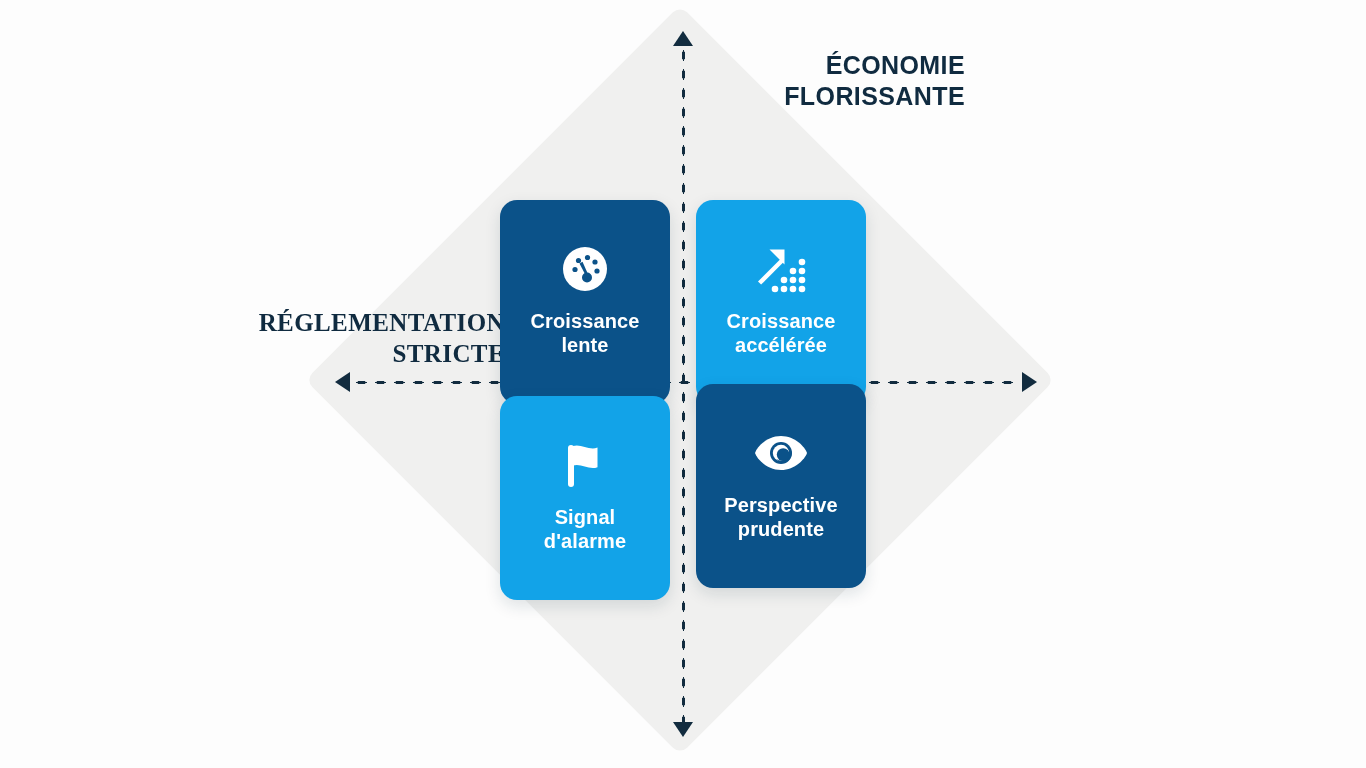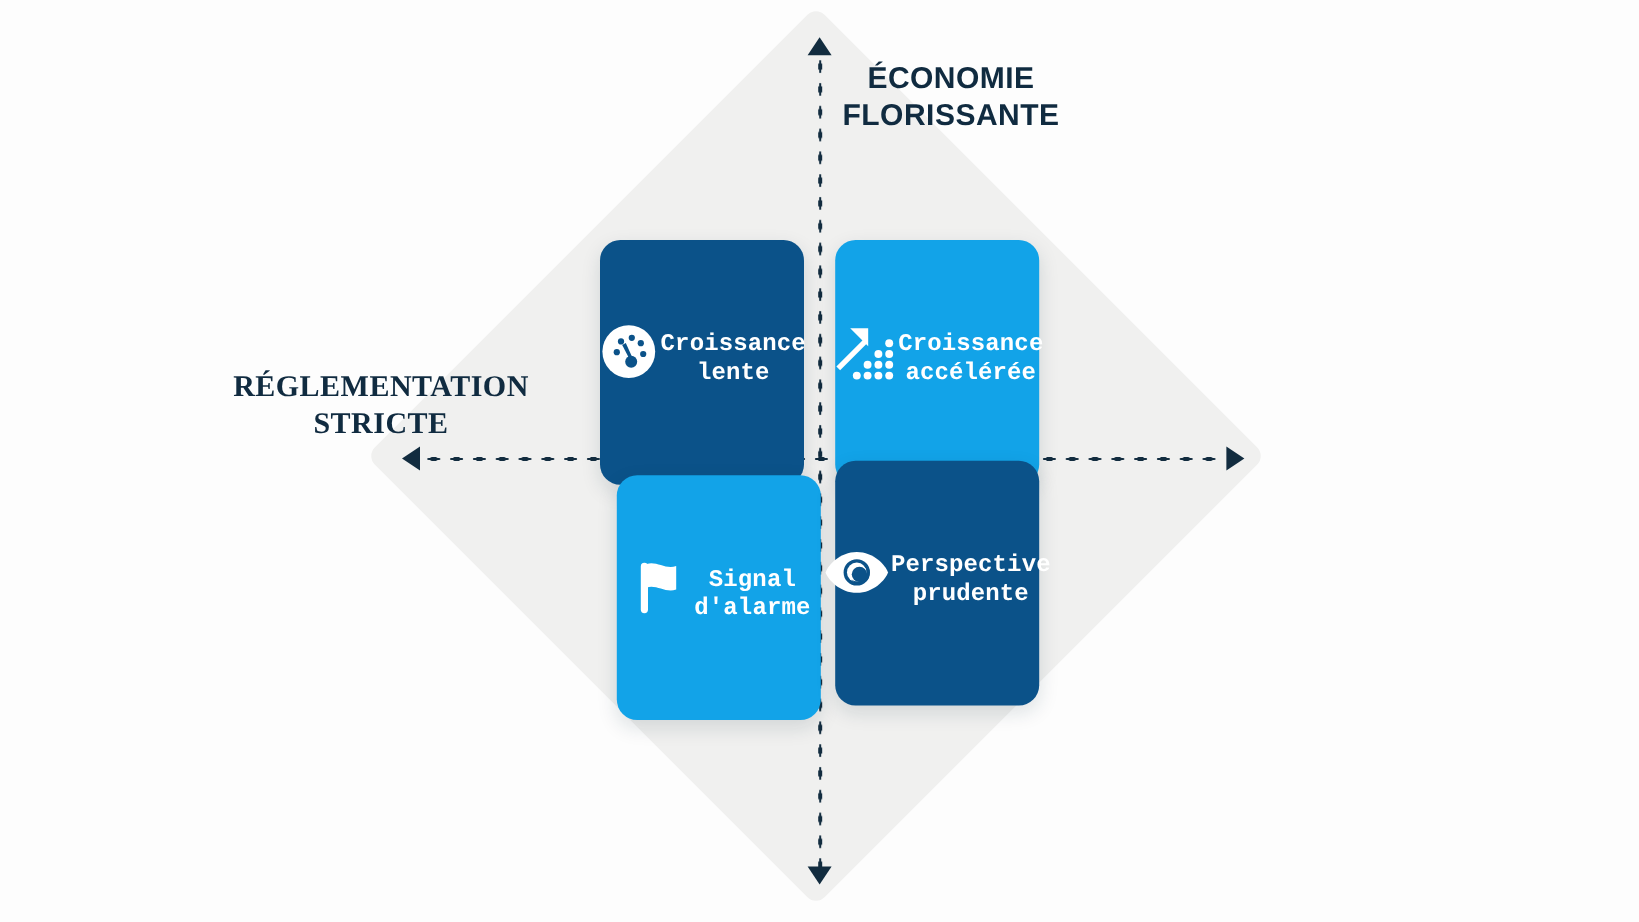--- a/index.html
+++ b/index.html
@@ -91,21 +91,21 @@
     border-left: 15px solid #122c3f;
   }
 
   
   .axis-label {
     position: absolute;
     color: #102b40;
     font-weight: bold;
     letter-spacing: 0.4px;
     line-height: 1.22;
-    text-align: center;
+    text-align: right;
   }
   #label-top {
     left: 620px;
     top: 50px;
     width: 345px;
     font-size: 25px;
   }
   #label-left {
     left: 130px;
     top: 308px;
@@ -115,33 +115,32 @@
   }
 
   
   .card {
     position: absolute;
     width: 170px;
     height: 204px;
     border-radius: 17px;
     box-shadow: 0 6px 16px rgba(16, 43, 64, 0.13);
     display: flex;
-    flex-direction: row;
+    flex-direction: column;
     align-items: center;
     justify-content: center;
     box-sizing: border-box;
     padding: 6px 8px 10px;
-    font-family: Liberation Mono, monospace;
   }
   .card.dark  { background: #0b5289; }
   .card.light { background: #12a3e8; }
 
   #card-tl { left: 500px; top: 200px; }
   #card-tr { left: 696px; top: 200px; }
-  #card-bl { left: 514px; top: 396px; }
+  #card-bl { left: 500px; top: 396px; }
   #card-br { left: 696px; top: 384px; }
 
   .card-icon {
     width: 56px;
     height: 52px;
     display: flex;
     align-items: center;
     justify-content: center;
     margin-bottom: 14px;
   }

